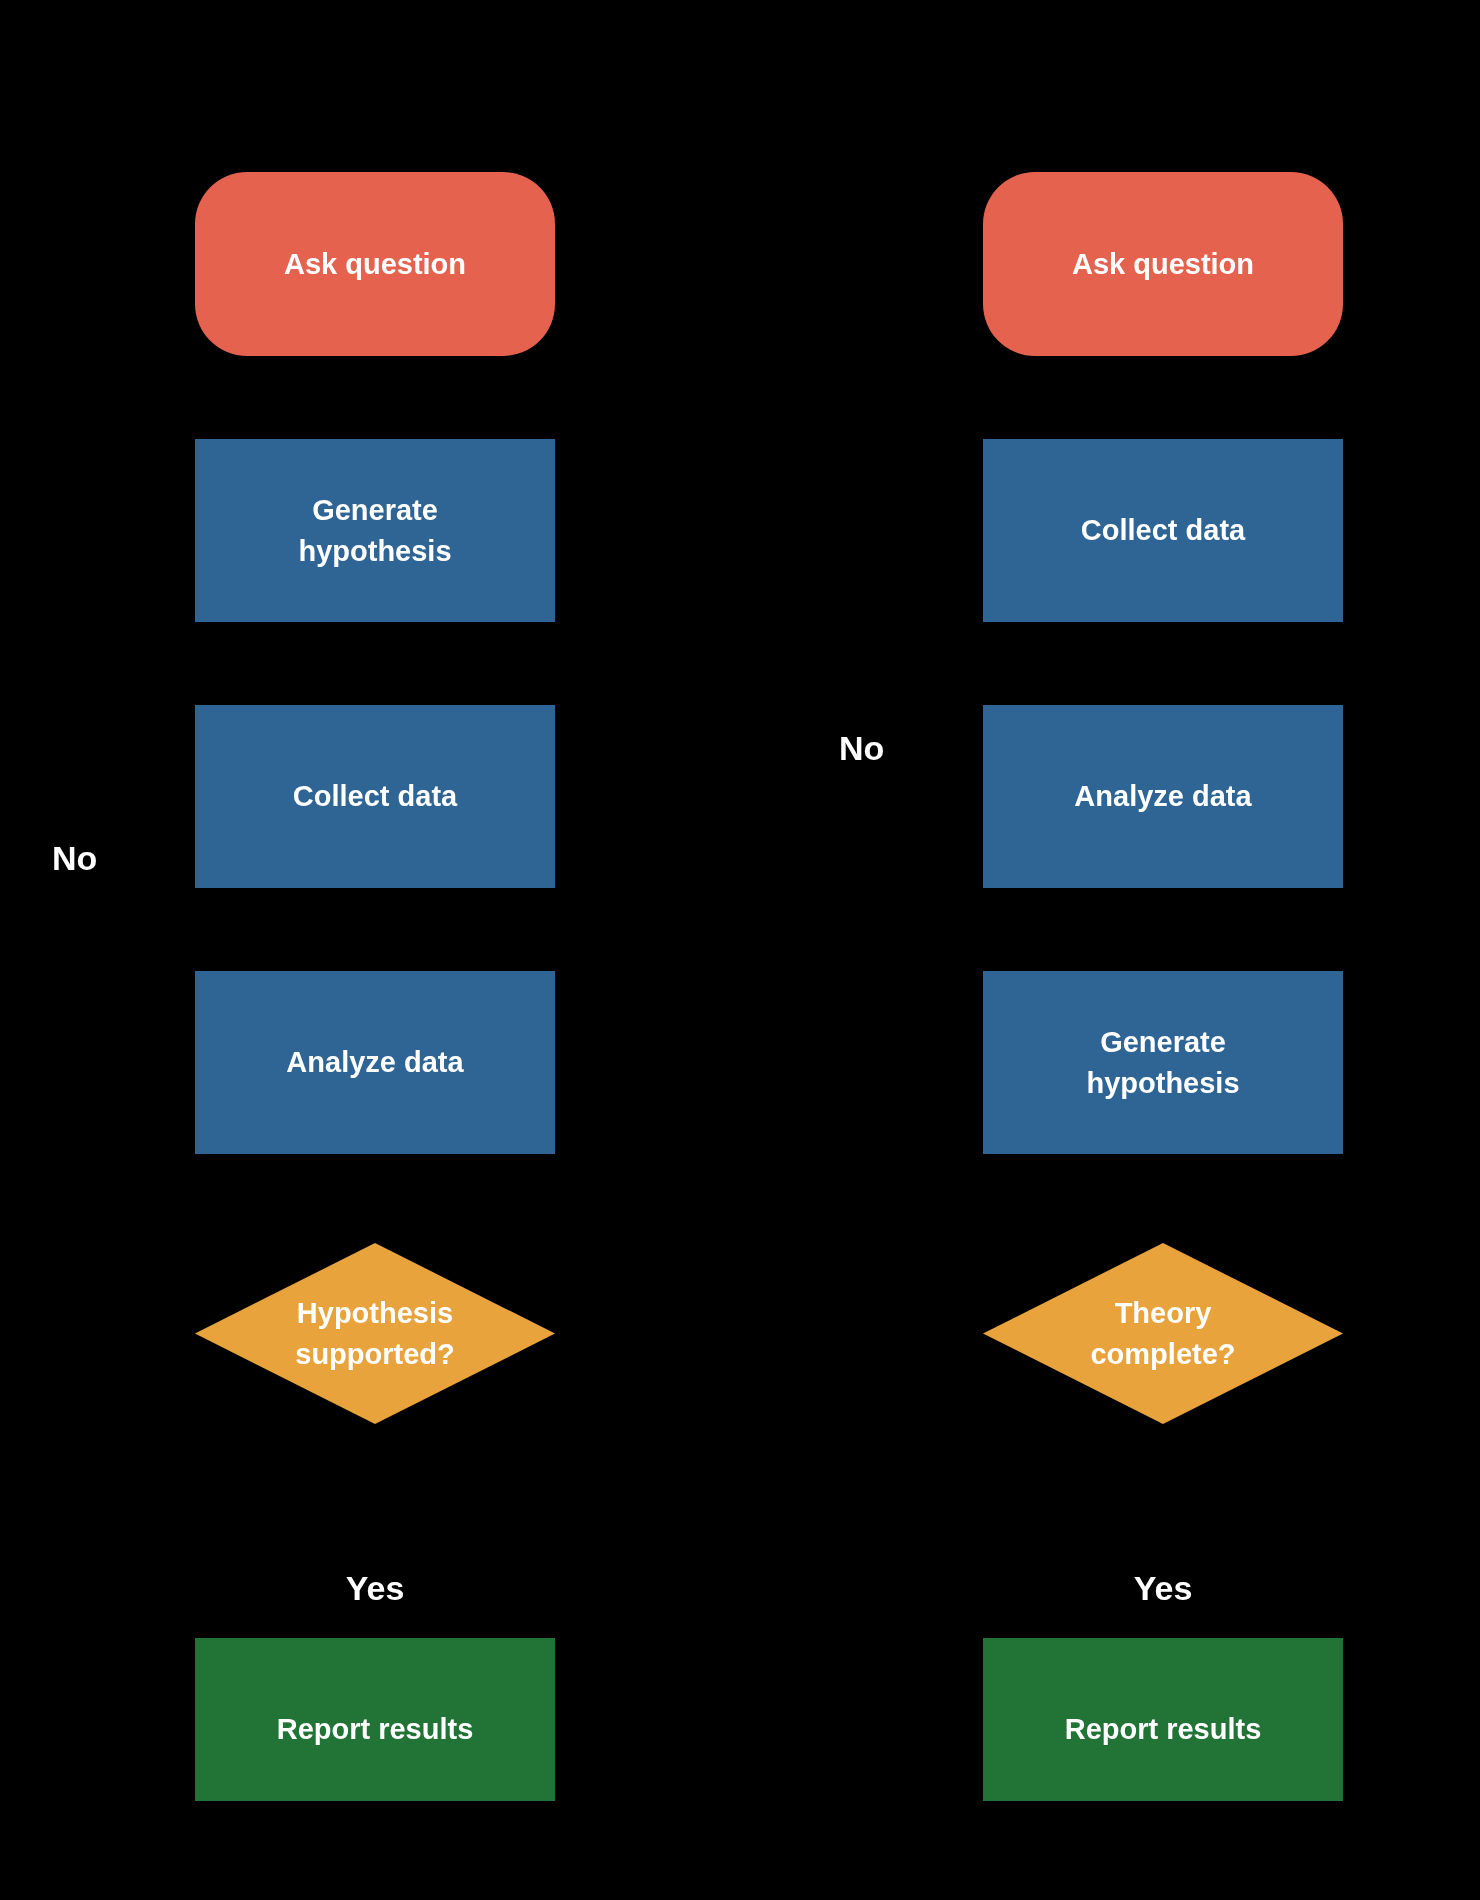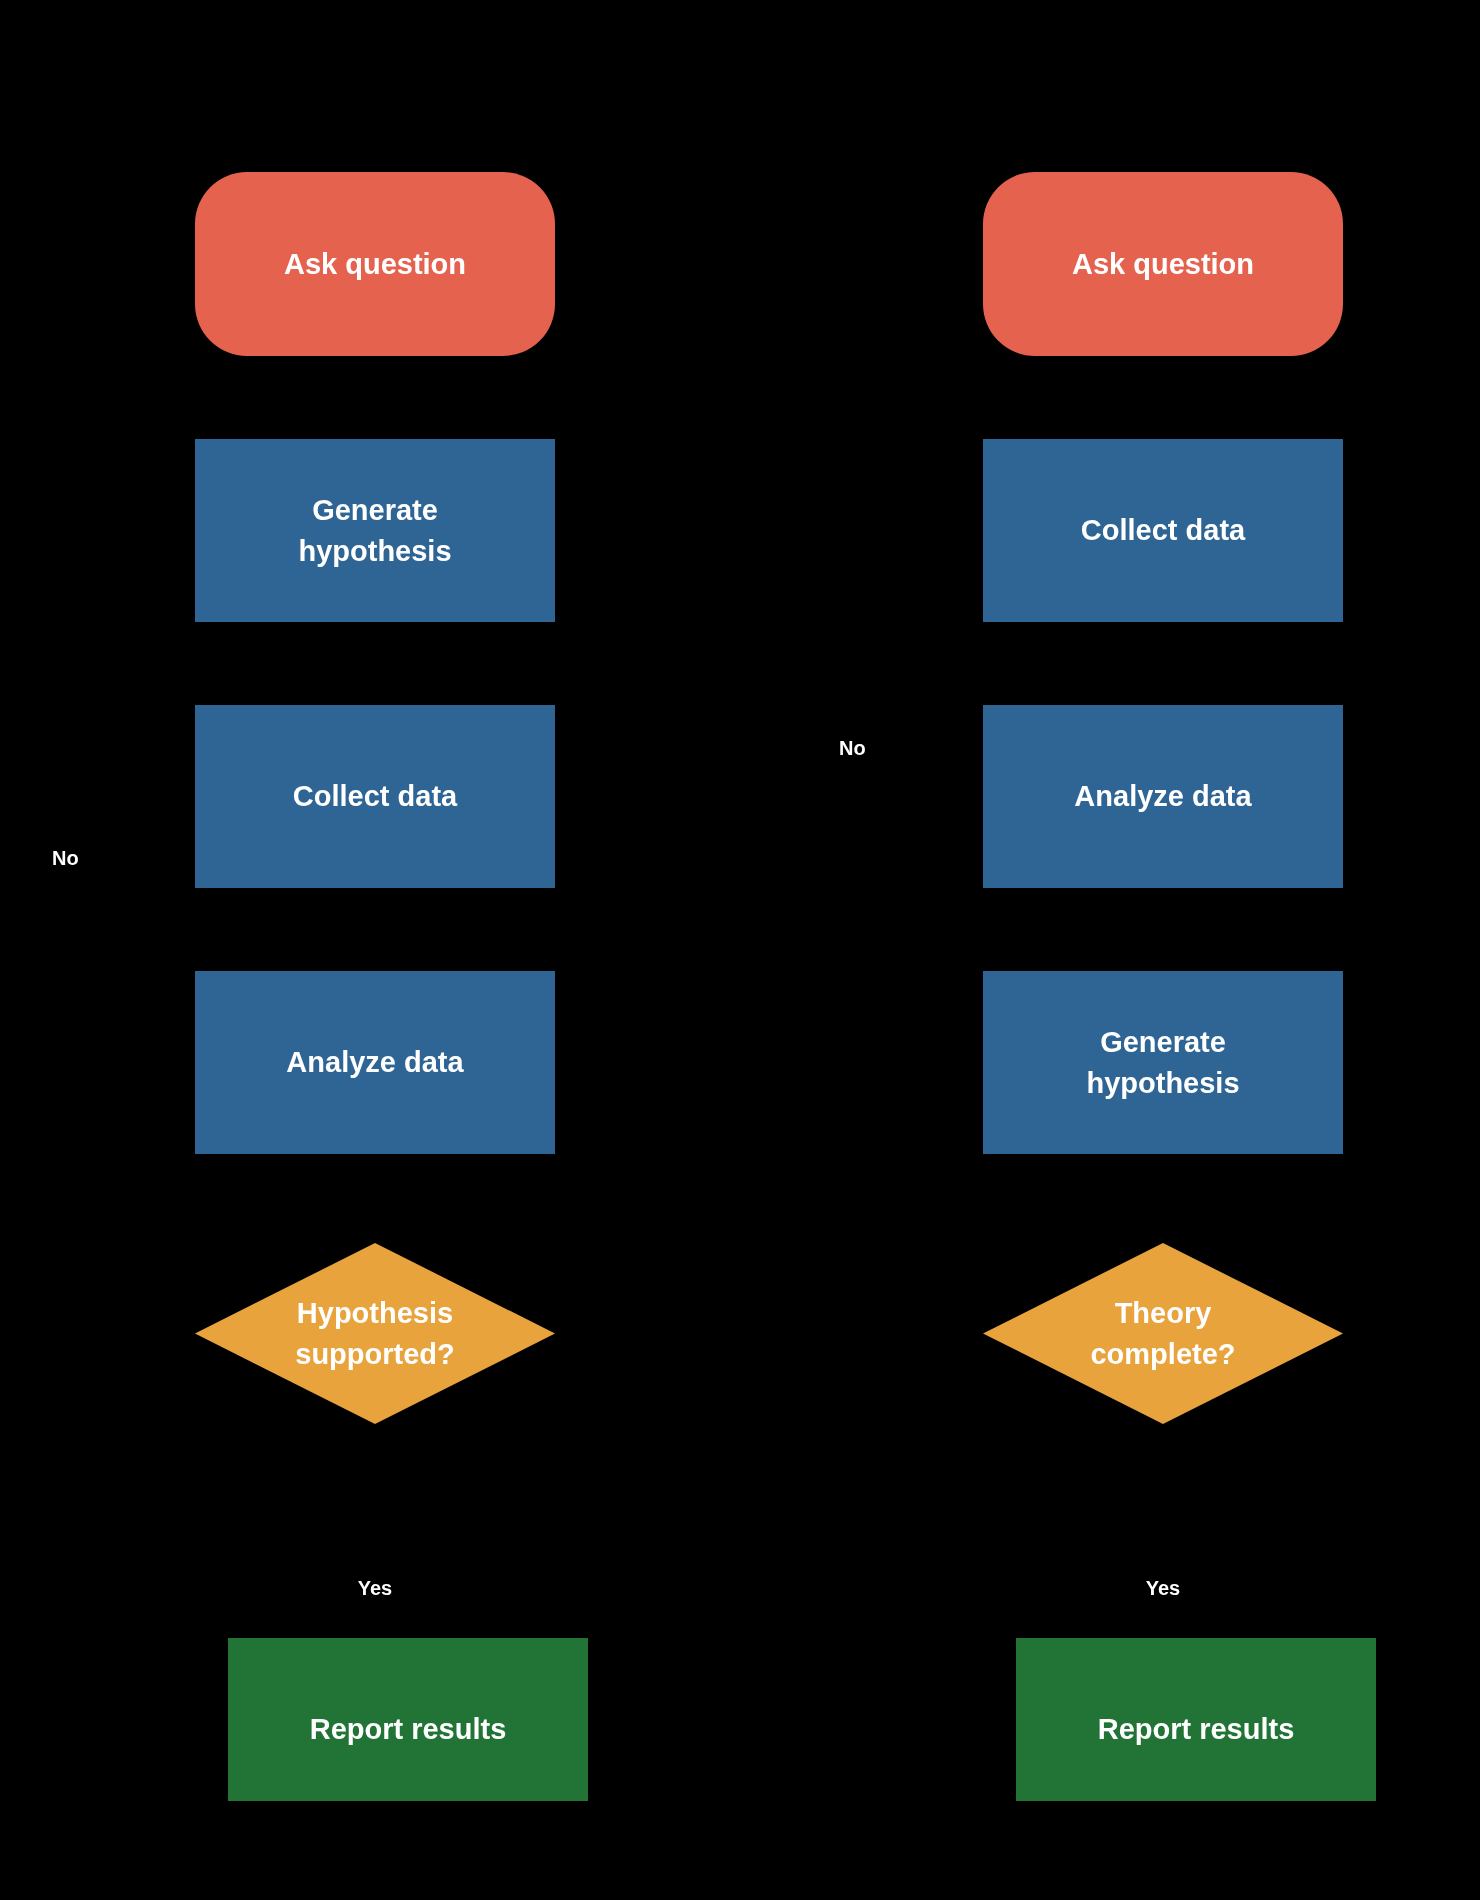--- a/index.html
+++ b/index.html
@@ -30,41 +30,41 @@
     width: 360px;
   }
   .col-left  { left: 195px; }
   .col-right { left: 983px; }
 
   .row-1 { top: 172px;  height: 184px; }
   .row-2 { top: 439px;  height: 183px; }
   .row-3 { top: 705px;  height: 183px; }
   .row-4 { top: 971px;  height: 183px; }
   .row-5 { top: 1243px; height: 181px; }
-  .row-7 { top: 1638px; height: 182px; margin-left: 33px; }
+  .row-7 { top: 1638px; height: 182px; }
 
   .start {
     background: var(--color-start, #E5624F);
     border-radius: 52px;
   }
   .process {
     background: var(--color-process, #2F6594);
   }
   .decision {
     background: var(--color-decision, #E8A33D);
     clip-path: polygon(50% 0%, 100% 50%, 50% 100%, 0% 50%);
   }
   .terminal {
     background: var(--color-terminal, #227436);
   }
   .flow-label {
     position: absolute;
     color: var(--color-text, #ffffff);
     font-weight: 700;
-    font-size: 20px;
+    font-size: 34px;
     line-height: 40px;
   }
   .yes-label {
     top: 1568px;
     width: 360px;
     height: 40px;
     text-align: center;
   }
 </style>
 </head>

